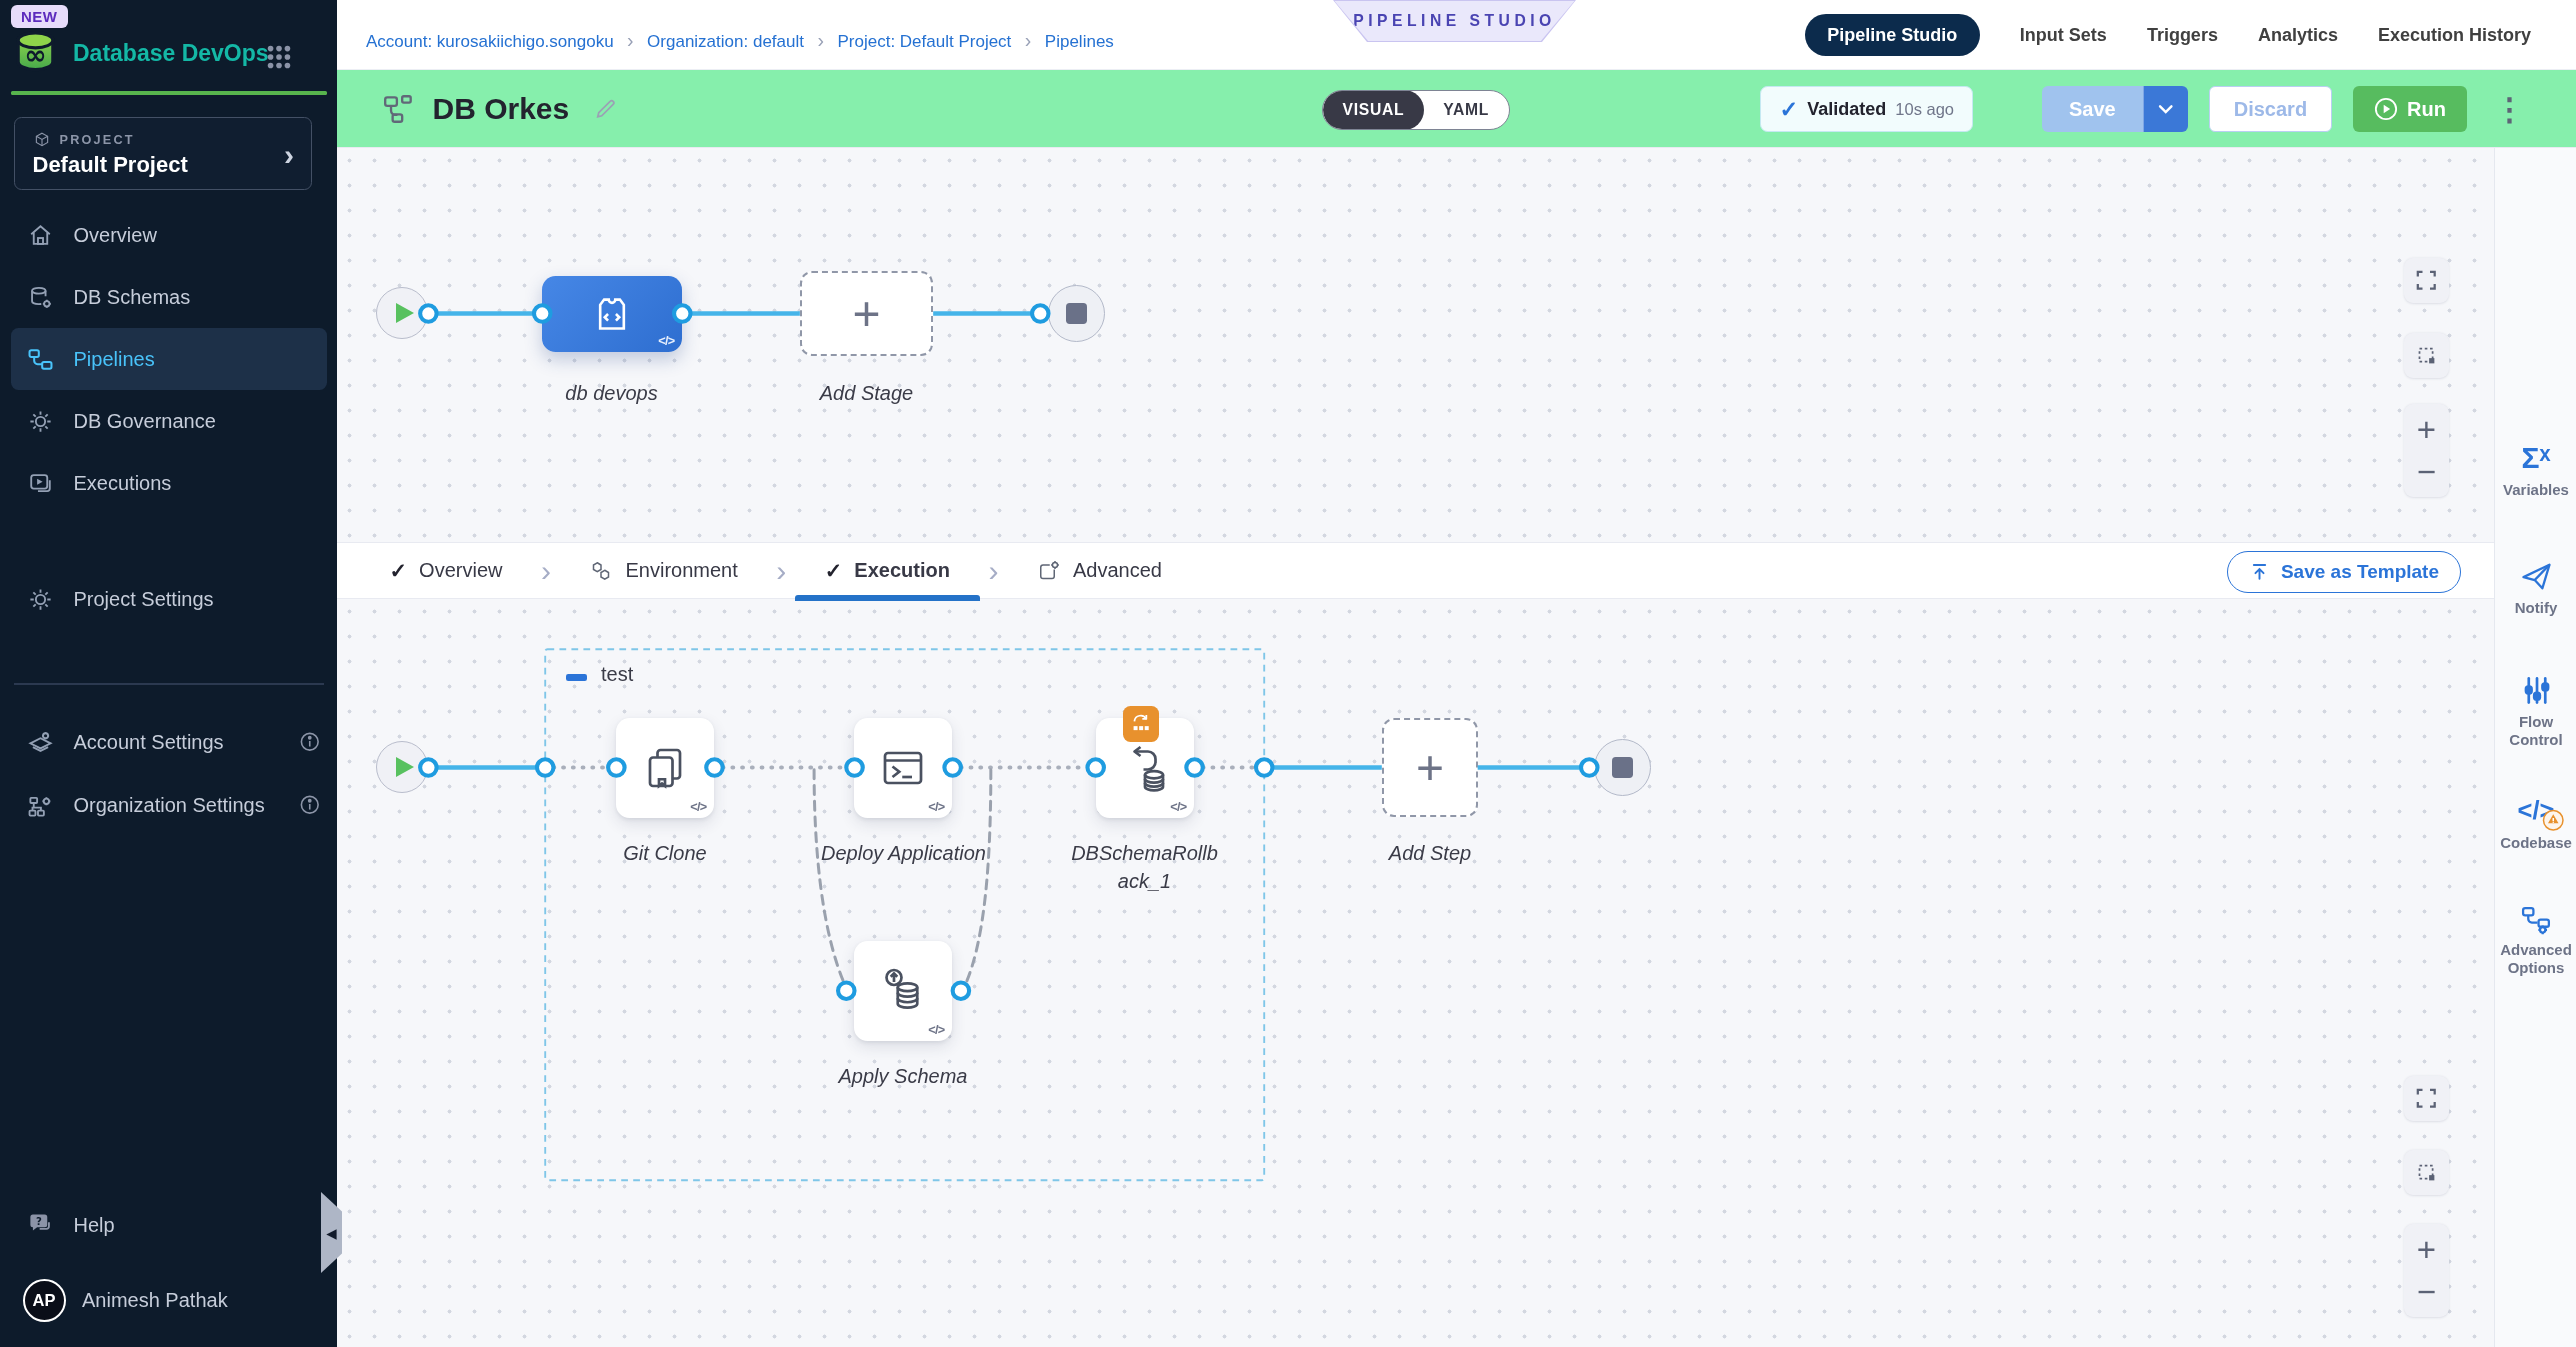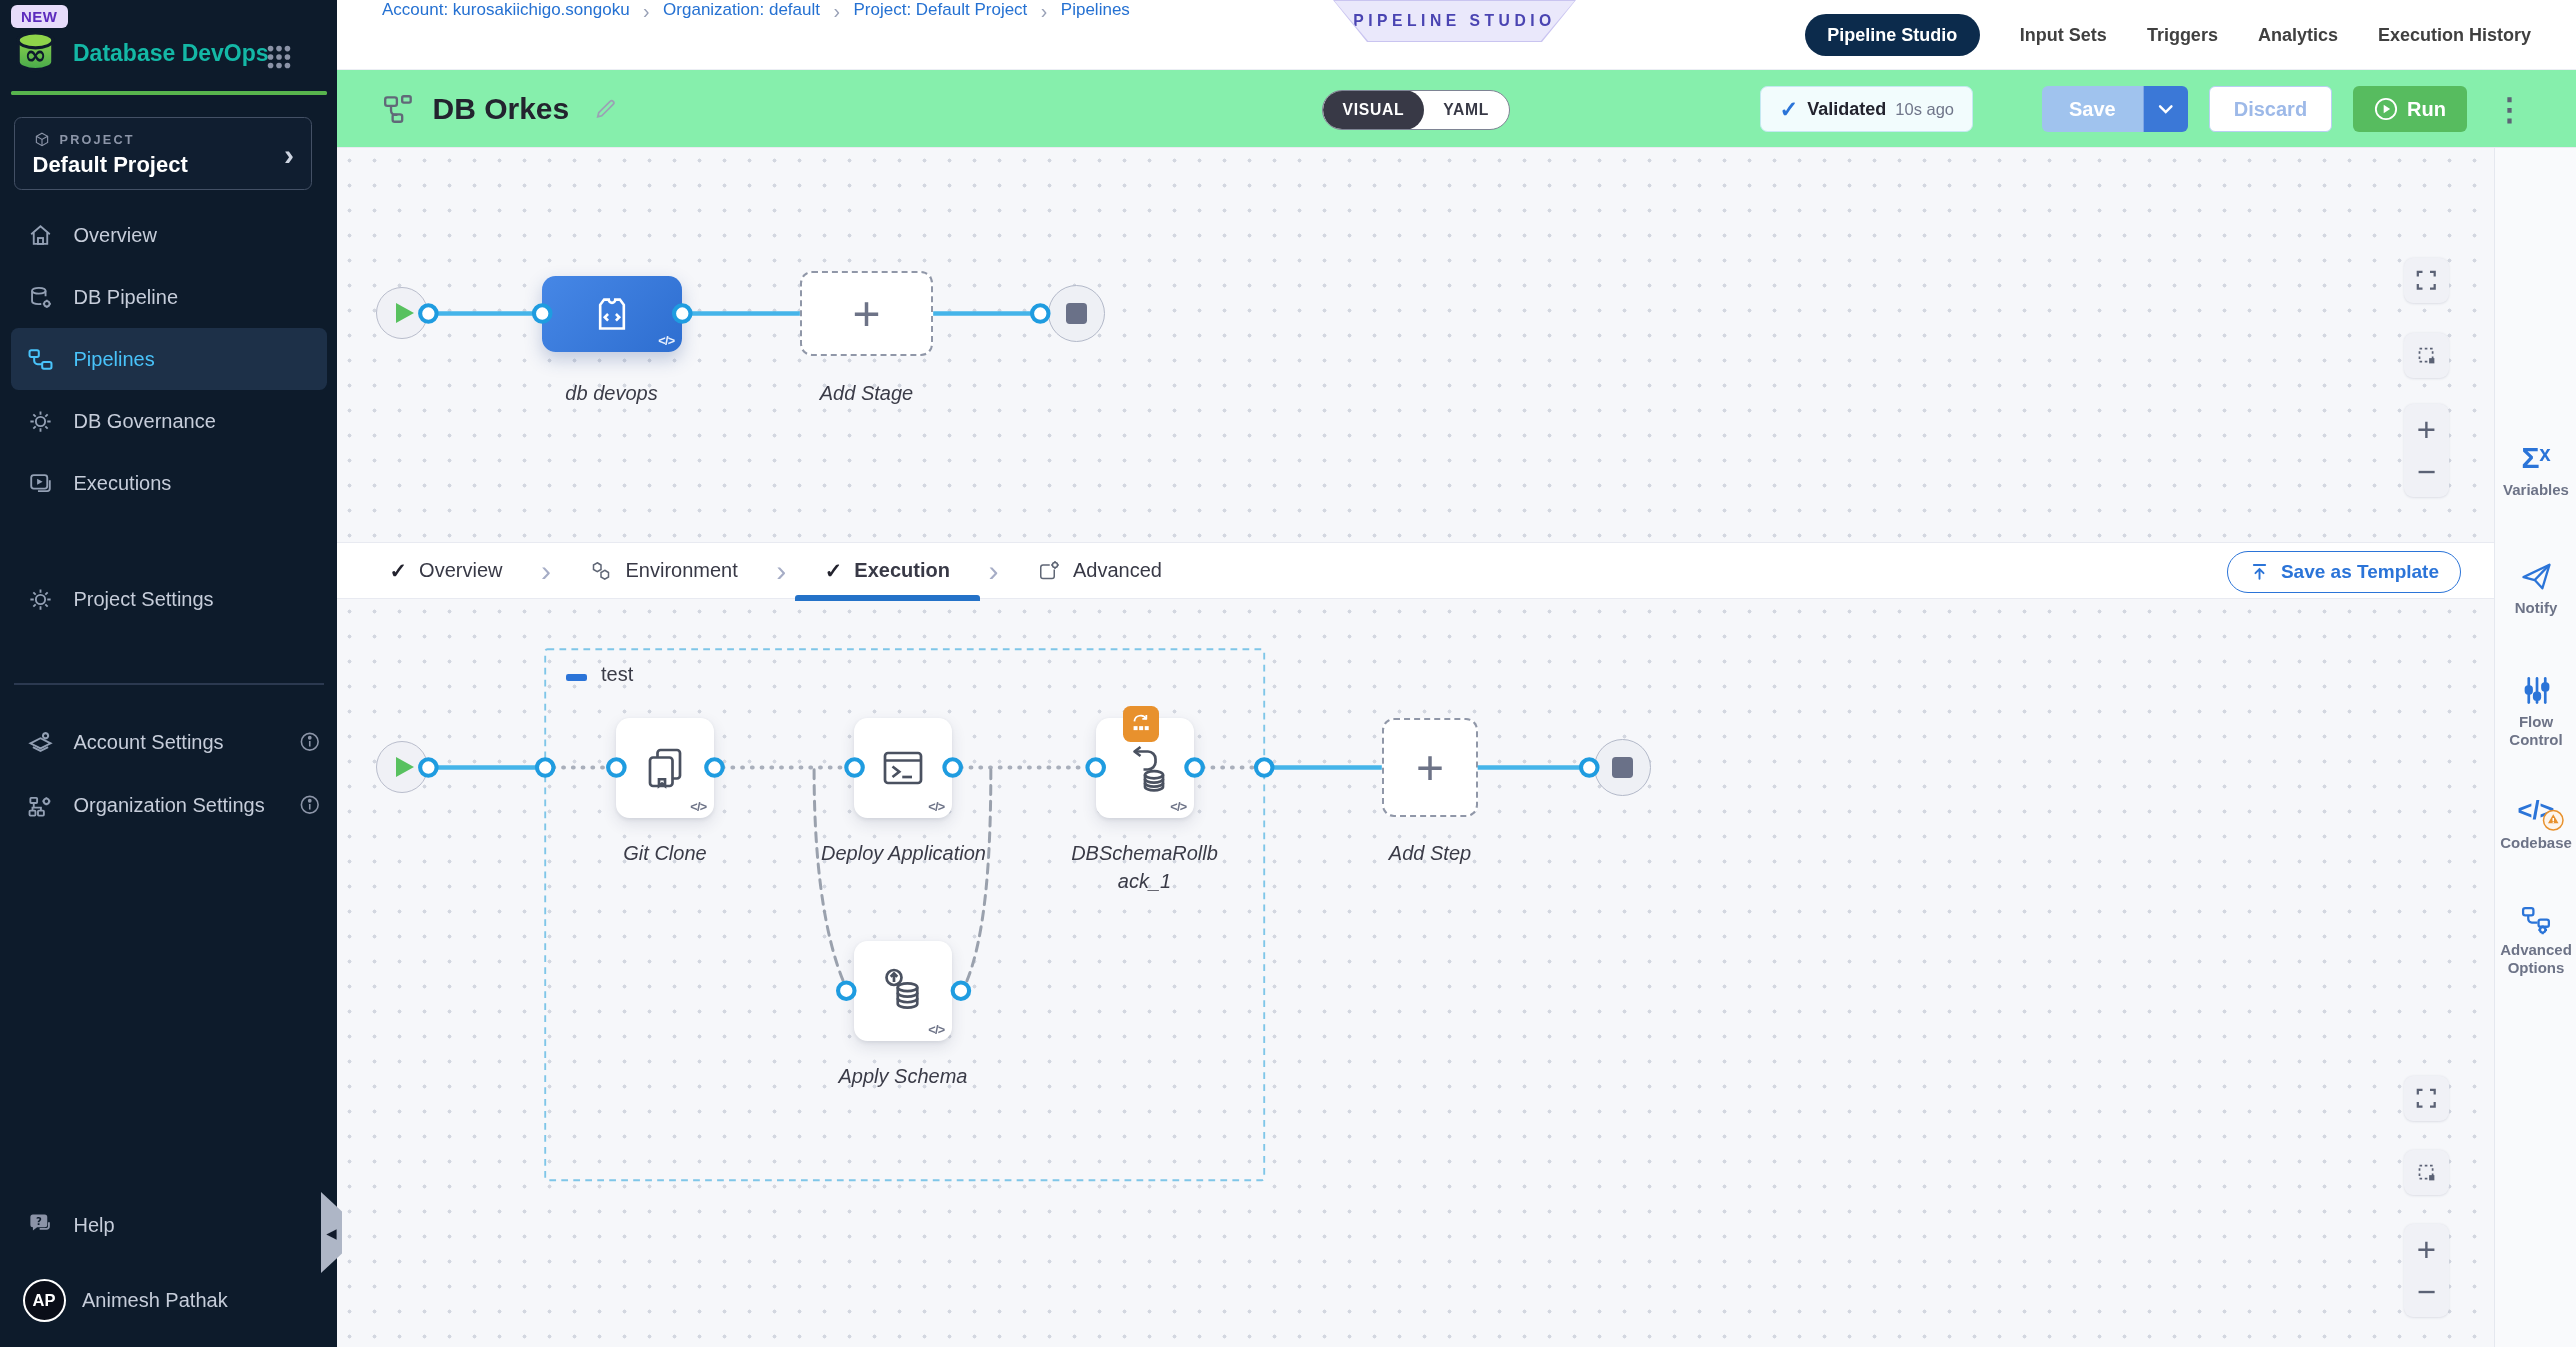--- a/index.html
+++ b/index.html
@@ -32,21 +32,21 @@
 
   .user-row { position:absolute; left:0; top:1267px; width:337px; height:67px; display:flex; align-items:center; padding-left:22.5px; }
   .avatar { width:43px; height:43px; border-radius:50%; background:#0a0e18; border:2.2px solid #ffffff; color:#fff; font-size:16.5px; font-weight:800; display:flex; align-items:center; justify-content:center; margin-right:16.5px; }
   .user-name { font-size:20px; color:#c6cdda; }
 
   .collapse-handle { position:absolute; left:321px; top:1192px; width:21px; height:81px; background:#aeb6c6; clip-path:polygon(0 0,100% 24%,100% 76%,0 100%); display:flex; align-items:center; justify-content:center; color:#121b2b; font-size:13.5px; cursor:pointer; z-index:11; }
 
   
   .main { position:absolute; left:337px; top:0; width:2239px; height:1348px; }
   .hrow1 { position:absolute; left:0; top:0; width:2239px; height:70px; background:#fff; border-bottom:1.5px solid #eceef4; }
-  .breadcrumb { position:absolute; left:45px; top:0; height:52px; display:flex; align-items:flex-start; font-size:17px; color:#2571d2; }
+  .breadcrumb { position:absolute; left:29px; top:0; height:52px; display:flex; align-items:flex-end; font-size:17px; color:#2571d2; }
   .breadcrumb a { cursor:pointer; }
   .bc-sep { margin:0 13.5px; color:#98a0b6; font-size:19.5px; }
   .studio-badge-outer { position:absolute; left:996px; top:0; width:243px; height:42px; background:#c9c4f0; clip-path:polygon(0 0,100% 0,86% 100%,14% 100%); display:flex; align-items:center; justify-content:center; }
   .studio-badge-inner { width:240px; height:40px; background:#eae8fb; clip-path:polygon(0 0,100% 0,86% 100%,14% 100%); display:flex; align-items:center; justify-content:center; font-size:15.7px; font-weight:800; letter-spacing:4.5px; color:#4a44b2; }
   .toptabs { position:absolute; right:45px; top:0; height:70px; display:flex; align-items:center; gap:40px; }
   .toptab { font-size:18px; font-weight:700; color:#404040; cursor:pointer; white-space:nowrap; }
   .toptab.active { background:#0c2b4c; color:#fff; border-radius:30px; padding:10.5px 22.5px; }
 
   .hrow2 { position:absolute; left:0; top:70px; width:2239px; height:78px; background:#86efac; border-bottom:1.5px solid #e8eaf1; }
   .title-group { position:absolute; left:45px; top:0; height:78px; display:flex; align-items:center; gap:16.5px; }
@@ -176,21 +176,21 @@
         </svg>
         <span>Overview</span>
       </div>
       <div class="nav-item">
         <svg class="nicon" viewBox="0 0 32 32" fill="none" stroke="currentColor" stroke-width="2.2">
           <ellipse cx="14" cy="8" rx="8" ry="3.4"></ellipse>
           <path d="M6 8v12.5c0 1.9 3.6 3.4 8 3.4 1 0 2-.1 2.9-.2M22 8v6.5"></path>
           <circle cx="23.5" cy="23.5" r="3.2"></circle>
             <path d="M23.5 18.8v2M23.5 26.2v2M28.2 23.5h-2M20.8 23.5h-2"></path>
         </svg>
-        <span>DB Pipeline</span>
+        <span>DB Schemas</span>
       </div>
       <div class="nav-item active">
         <svg class="nicon" viewBox="0 0 32 32" fill="none" stroke="currentColor" stroke-width="2.4">
           <rect x="3" y="5" width="11" height="8" rx="2"></rect>
             <rect x="18" y="19" width="11" height="8" rx="2"></rect>
           <path d="M8.5 13v4.5a4 4 0 0 0 4 4H18"></path>
         </svg>
         <span>Pipelines</span>
       </div>
       <div class="nav-item">

